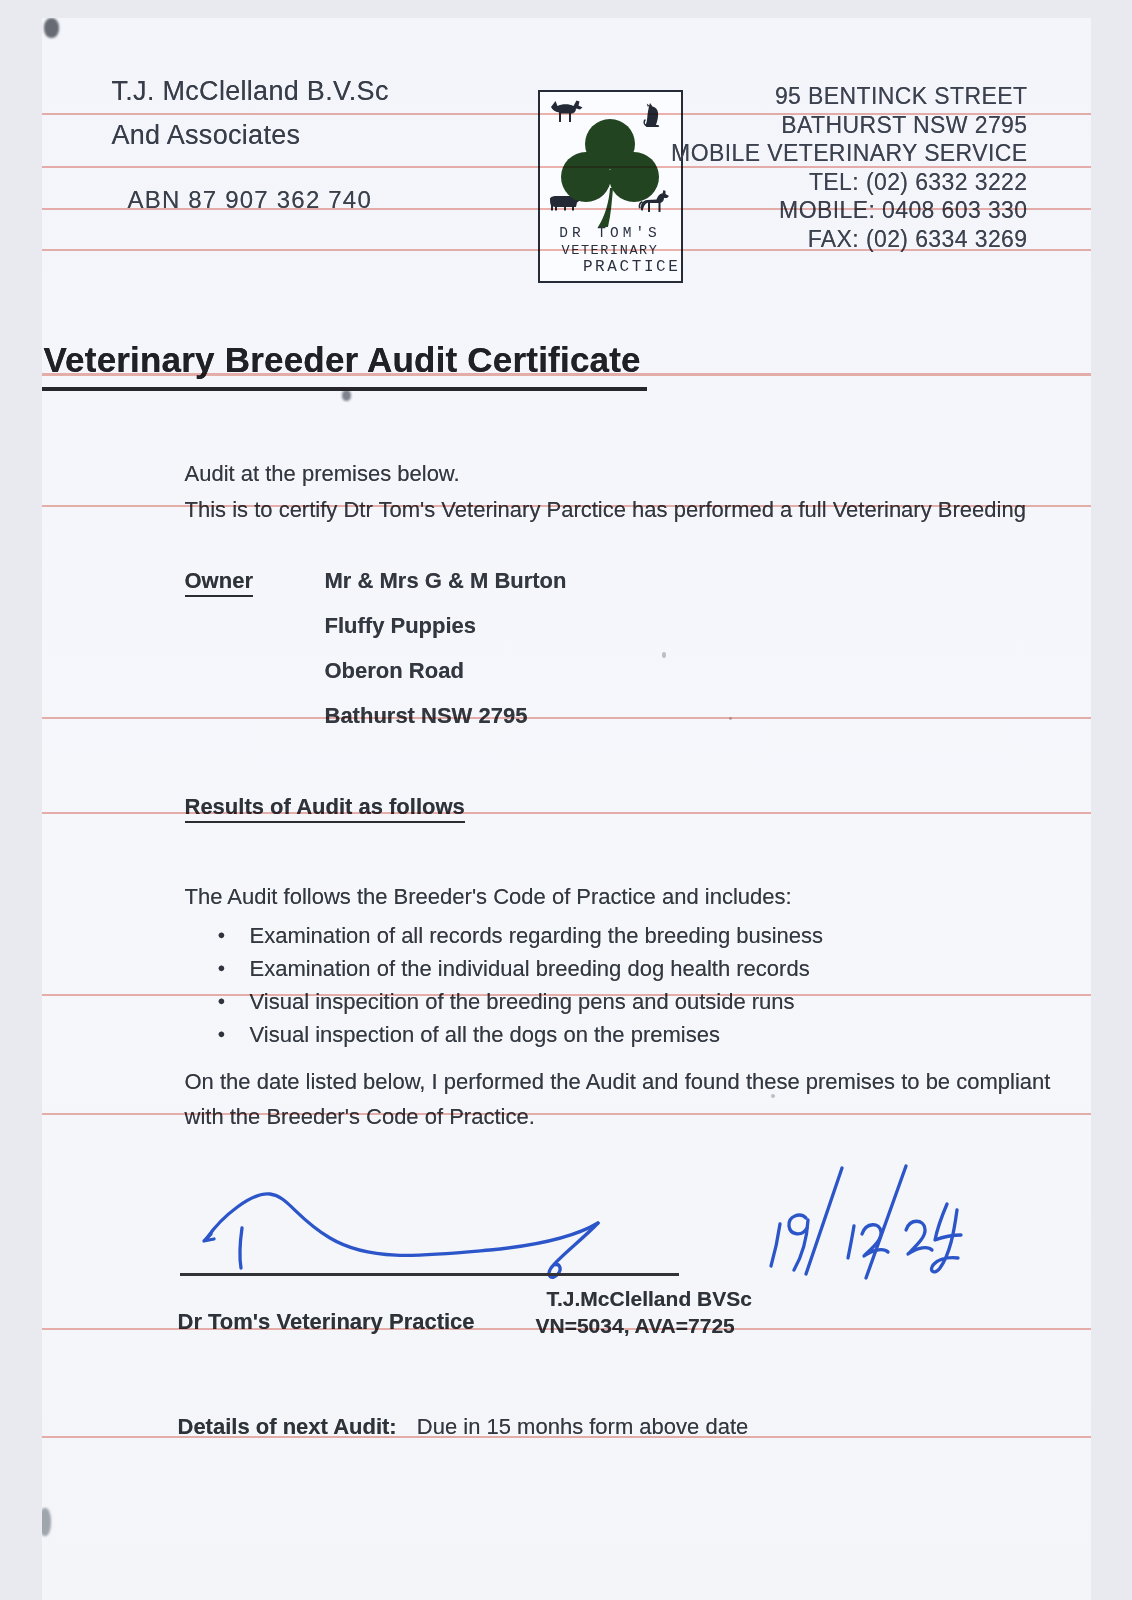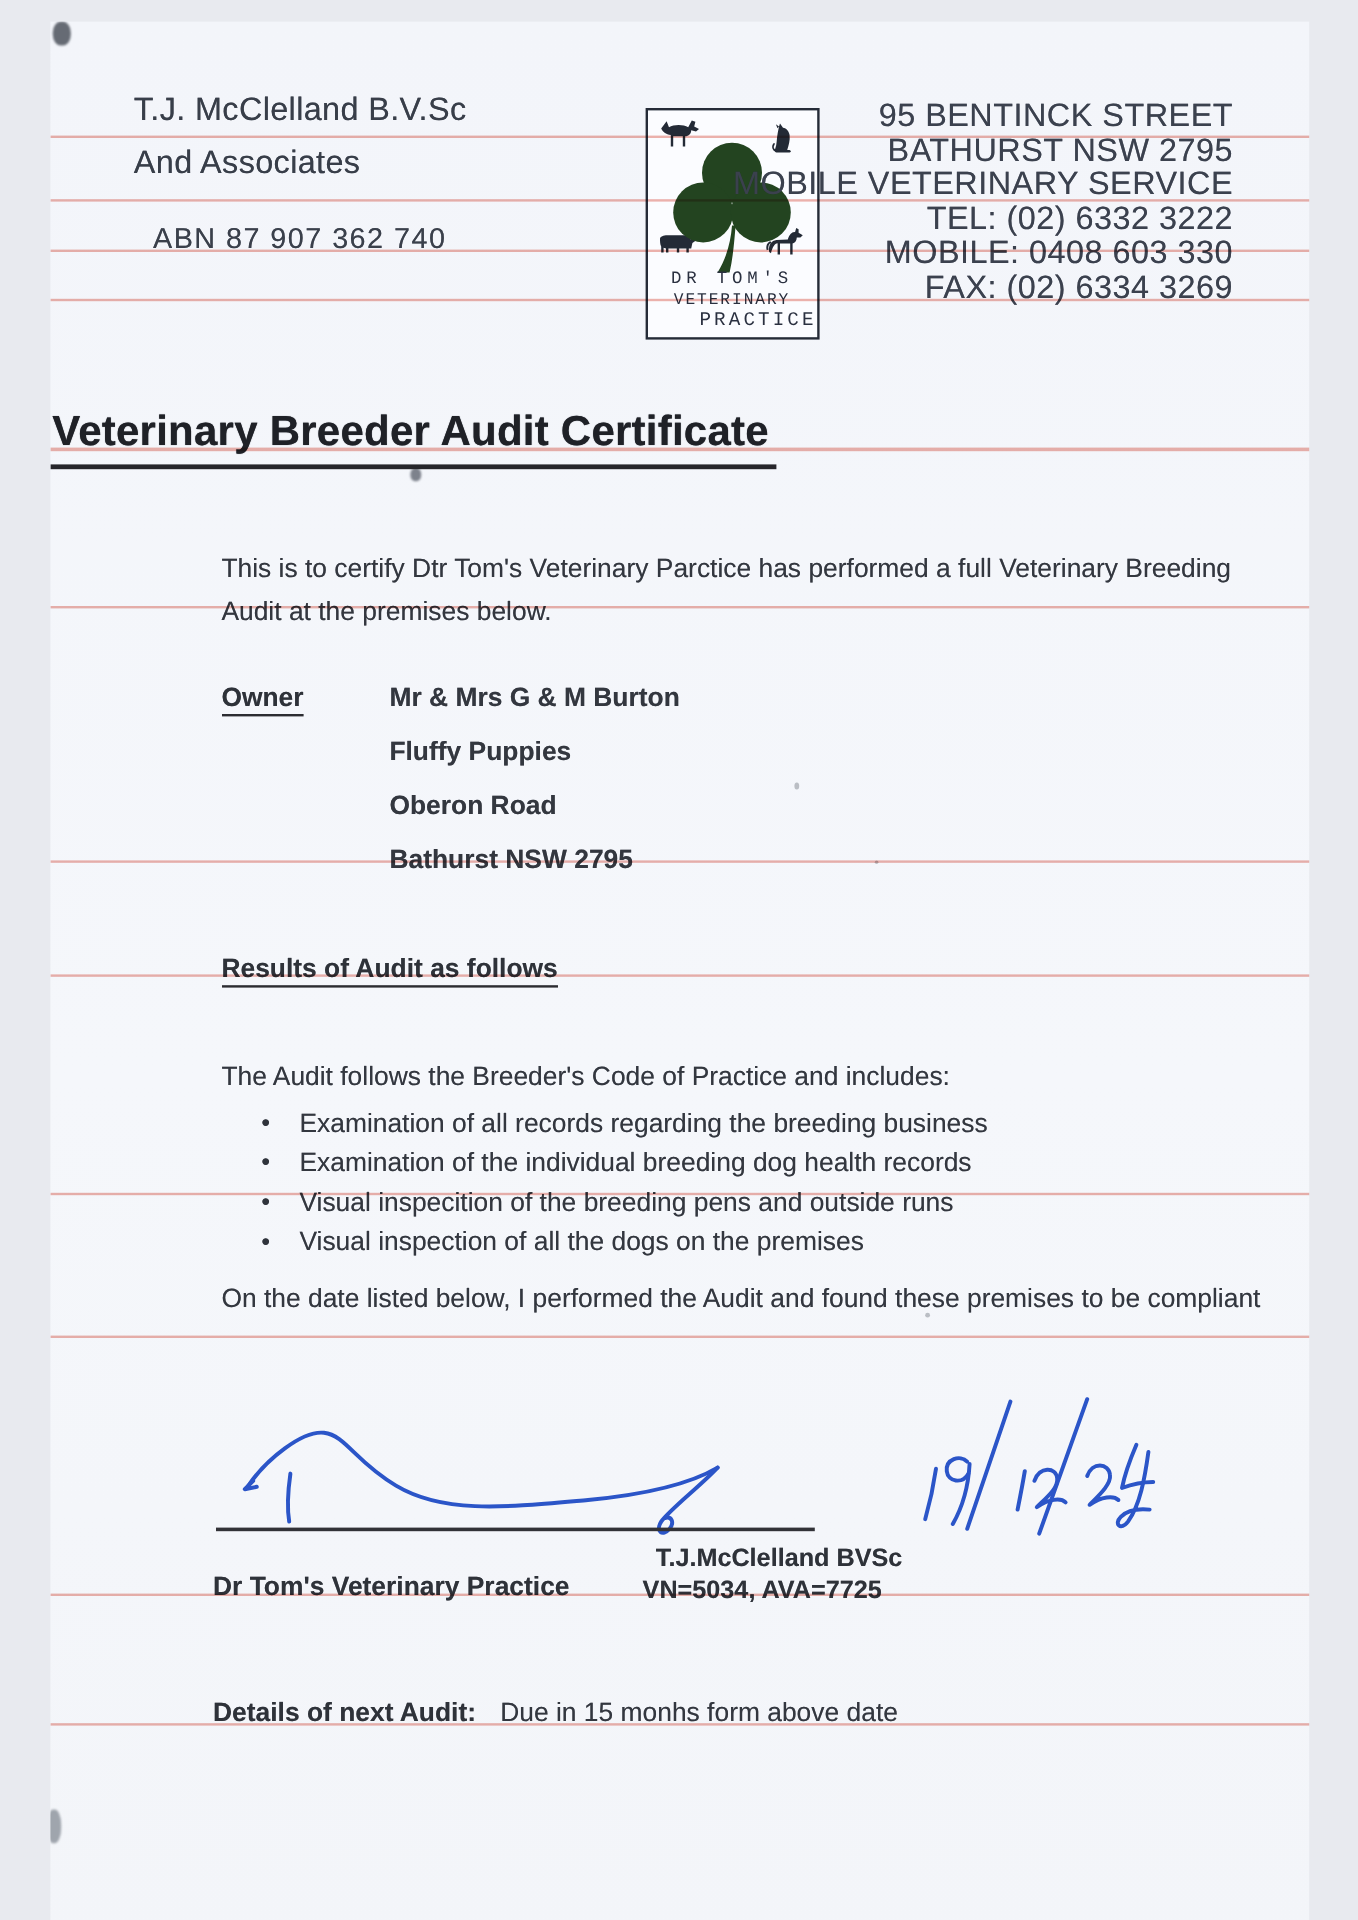--- a/index.html
+++ b/index.html
@@ -8,21 +8,21 @@
     background:linear-gradient(180deg,#f3f5fa 0%,#f5f7fb 55%,#f3f5f9 100%);
     overflow:hidden;
     font-family:"Liberation Sans",sans-serif;
     color:#31353d;
     padding-left:18px;
   }
   .abs{position:absolute;}
   
   .lh-left{font-size:27px;color:#383e49;letter-spacing:.3px;text-shadow:0 0 .5px rgba(40,45,60,.7);}
   .lh-abn{font-size:24px;color:#3a404b;letter-spacing:1.2px;text-shadow:0 0 .5px rgba(40,45,60,.6);}
-  .lh-right{right:63px;top:64px;text-align:right;font-size:27px;line-height:28.5px;color:#3b414e;
+  .lh-right{right:63px;top:64px;text-align:right;font-size:23px;line-height:28.5px;color:#3b414e;
     letter-spacing:.4px;text-shadow:0 0 .5px rgba(40,45,60,.6);}
   
   .logo-box{left:496px;top:72px;width:141px;height:189px;border:2px solid #252b37;background:#fbfcff;font-family:Liberation Mono, monospace;}
   .logo-text{position:absolute;left:0;bottom:5px;width:100%;text-align:center;color:#2a3040;
     font-weight:500;line-height:17px;}
   .logo-text .t1{font-size:14.5px;letter-spacing:4px;}
   .logo-text .t2{font-size:13.5px;letter-spacing:1.6px;}
   .logo-text .t3{font-size:16px;letter-spacing:2.6px;text-align:right;}
   
   .title-wrap{left:0;top:322px;width:100%;text-align:left;}
@@ -102,22 +102,22 @@
     <div>TEL: (02) 6332 3222</div>
     <div>MOBILE: 0408 603 330</div>
     <div>FAX:  (02) 6334 3269</div>
   </div>
 
   <div class="abs title-wrap">
     <span>Veterinary Breeder Audit Certificate</span>
   </div>
 
   <div class="abs body-text para" style="left:143px;top:438px;">
+    <div>Audit at the premises below.</div>
     <div>This is to certify Dtr Tom's Veterinary Parctice has performed a full Veterinary Breeding</div>
-    <div>Audit at the premises below.</div>
   </div>
 
   <div class="abs body-text b" style="left:143px;top:550px;">
     <span class="u">Owner</span>
   </div>
   <div class="abs body-text owner-val" style="left:283px;top:550px;">Mr &amp; Mrs G &amp; M Burton</div>
   <div class="abs body-text owner-val" style="left:283px;top:595px;">Fluffy Puppies</div>
   <div class="abs body-text owner-val" style="left:283px;top:640px;">Oberon Road</div>
   <div class="abs body-text owner-val" style="left:283px;top:685px;">Bathurst NSW 2795</div>
 
@@ -141,20 +141,21 @@
         <span>Visual inspecition of the breeding pens and outside runs</span>
       </li>
     <li>
         <span class="dot">●</span>
         <span>Visual inspection of all the dogs on the premises</span>
       </li>
   </ul>
 
   <div class="abs body-text" style="left:143px;top:1046px;line-height:35px;">
     <div>On the date listed below, I performed the Audit and found these premises to be compliant</div>
+    <div>with the Breeder's Code of Practice.</div>
   </div>
 
   <svg class="abs" style="left:118px;top:1126px;" width="545" height="140">
     <path class="hand" d="M47 94 C62 72 92 48 110 50 C128 52 136 74 170 94 C210 118 262 112 330 106 C382 101 416 92 438 79"></path>
     <path class="hand" d="M438 79 C424 94 398 114 391 124 C386 132 392 137 398 130 C402 125 400 119 394 121"></path>
     <path class="hand" d="M51 90 L44 97 L54 95"></path>
     <path class="hand" d="M82 84 C80 98 79 112 81 124"></path>
   </svg>
   <div class="abs sigline"></div>
 

